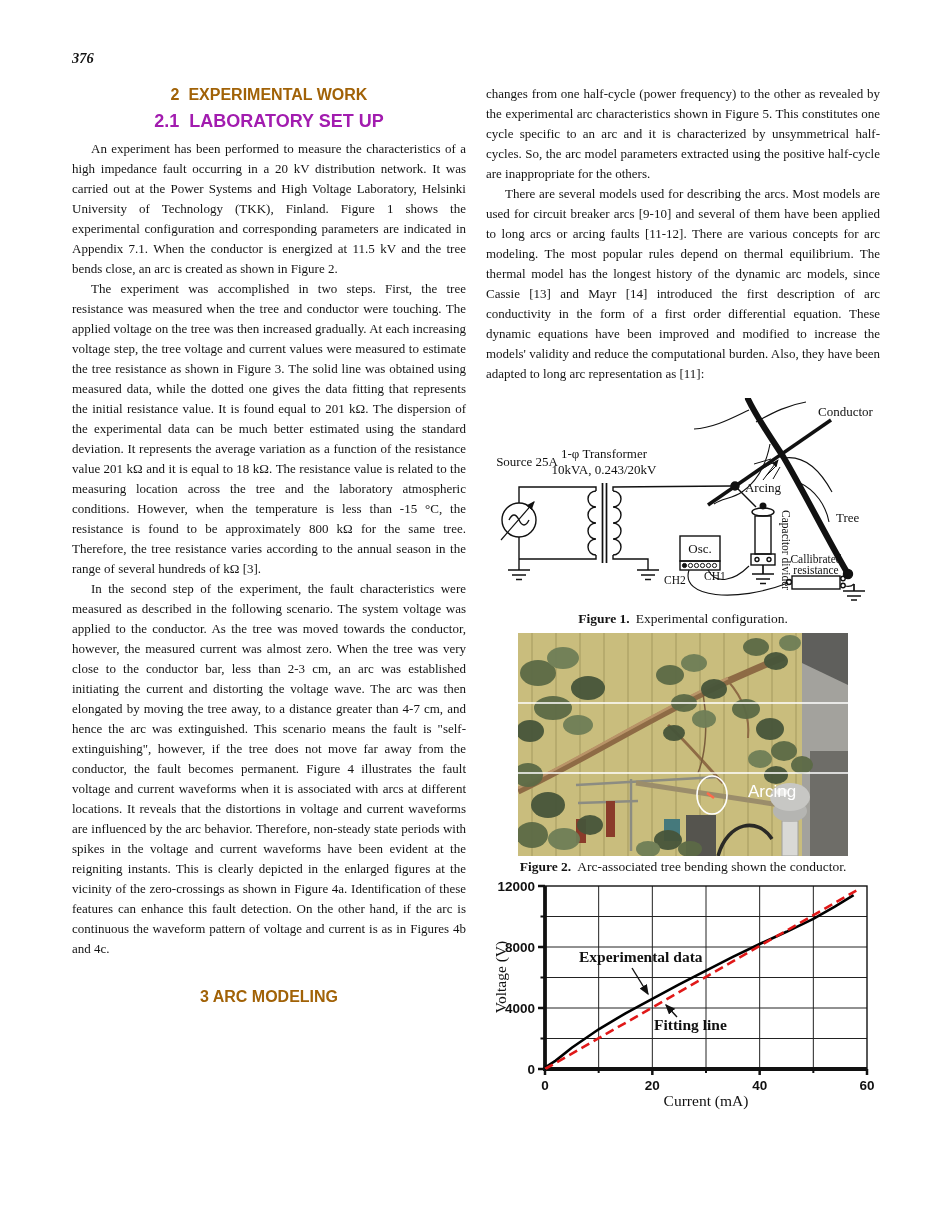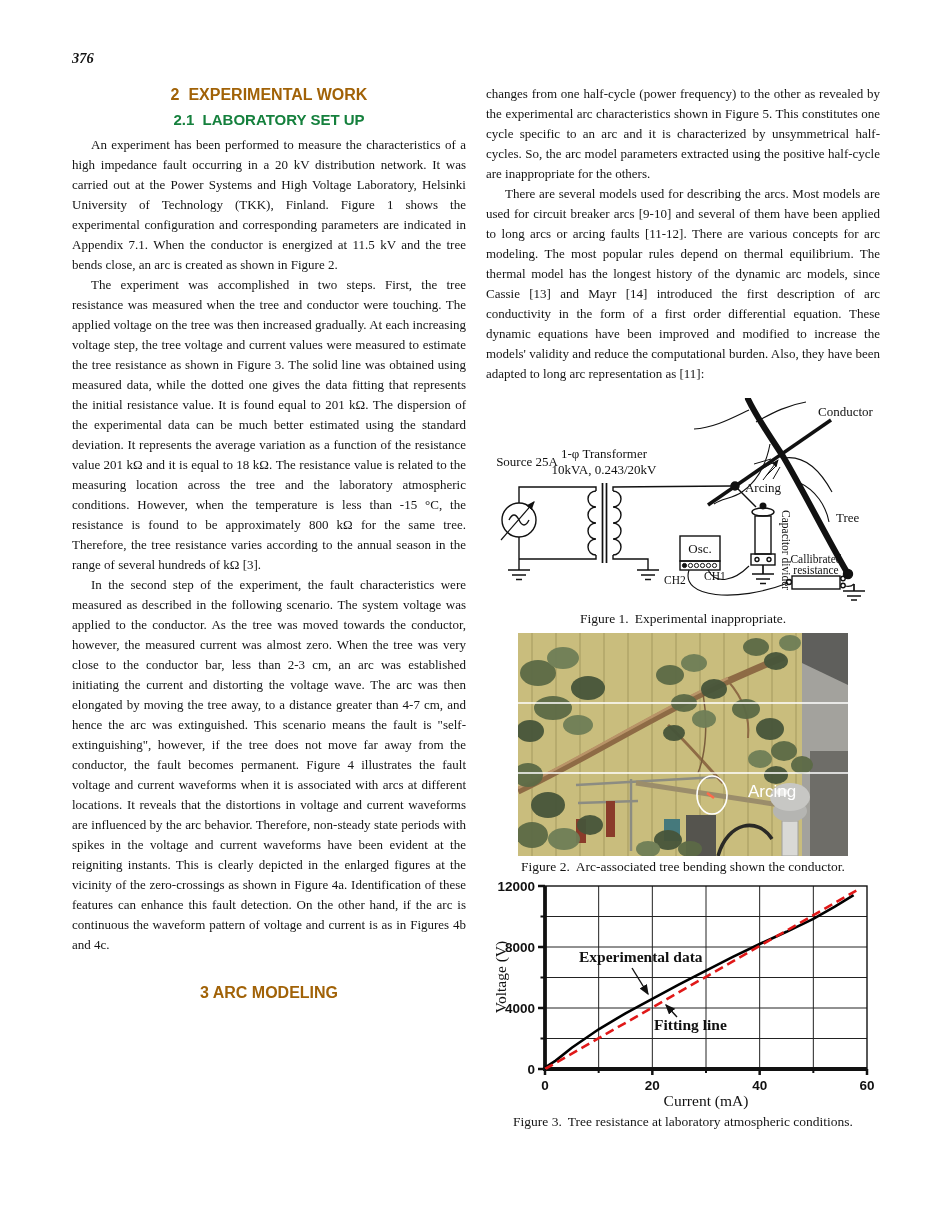--- a/index.html
+++ b/index.html
@@ -9,25 +9,25 @@
   }
   #page-header{position:absolute;left:72px;top:50px;width:808px;display:flex;align-items:flex-end;}
   #page-number{width:85px;font:bold italic 14.5px "Liberation Serif",serif;font-style:italic;}
   #running-title{flex:1;text-align:center;font:bold italic 14.5px "Liberation Serif",serif;font-style:italic;}
   .col{position:absolute;top:84px;width:394px;}
   #left-col{left:72px;}
   #right-col{left:486px;}
   p.body{font-size:13px;line-height:20px;text-align:justify;margin:0;text-indent:19px;}
   p.noindent{text-indent:0;}
   h1.sec{font-family:"Liberation Sans",sans-serif;font-weight:bold;font-size:16px;text-align:center;margin:2px 0 7px 0;color:#a16207;}
-  h2.subsec{font-family:"Liberation Sans",sans-serif;font-weight:bold;font-size:15px;text-align:center;margin:5px 0 7px 0;color:#15803d;}
+  h2.subsec{font-family:"Liberation Sans",sans-serif;font-weight:bold;font-size:18px;text-align:center;margin:5px 0 7px 0;color:#a21caf;}
   h1.sec3{margin-top:29px;}
   .figure-block{margin-top:14px;}
   .figure-caption{text-align:center;font-size:13.5px;margin-top:3px;color:#141414;}
-  .figure-caption .cap-label{font-weight:normal;margin-right:6px;}
+  .figure-caption .cap-label{font-weight:bold;margin-right:6px;}
   #fig2-wrap{margin-top:6px;}
   #fig2-photo{display:block;margin:0 auto;}
   #fig3-wrap{margin-top:4px;}
   #fig3{display:block;margin-left:6px;}
   .tick{font:bold 13.5px "Liberation Sans",sans-serif;fill:#111;}
   .annot{font:bold 15.5px "Liberation Serif",serif;fill:#111;}
   .axis-title{font:15.5px "Liberation Serif",serif;fill:#111;}
   .f1{font:13px "Liberation Serif",serif;fill:#111;}
   .f1s{font:11.5px "Liberation Serif",serif;fill:#111;}
   .f2annot{font:17px "Liberation Sans",sans-serif;fill:#ffffff;}
@@ -141,21 +141,21 @@
       <text x="178" y="186" class="f1s">CH2</text>
       <text x="218" y="182" class="f1s">CH1</text>
       <text x="296" y="112" transform="rotate(90 296 112)" class="f1s">Capacitor divider</text>
       <text x="330" y="165" text-anchor="middle" class="f1s">Callibrated</text>
       <text x="330" y="176" text-anchor="middle" class="f1s">resistance</text>
       <text x="332" y="18" class="f1">Conductor</text>
       <text x="277" y="94" text-anchor="middle" class="f1">Arcing</text>
       <text x="350" y="124" class="f1">Tree</text>
     </svg>
     <div class="figure-caption">
-      <span class="cap-label">Figure 1.</span><span>Experimental inappropriate.</span>
+      <span class="cap-label">Figure 1.</span><span>Experimental configuration.</span>
     </div>
   </div>
 
   <div class="figure-block" id="fig2-wrap">
     <svg id="fig2-photo" width="330" height="223" viewBox="0 0 330 223">
       <rect width="330" height="223" fill="#c9bd7d"></rect>
       <g stroke="#ab9f64" stroke-width="1.2">
         <path d="M14,0 V223 M38,0 V223 M62,0 V223 M86,0 V223 M110,0 V223 M134,0 V223 M158,0 V223 M182,0 V223 M206,0 V223 M230,0 V223 M254,0 V223 M278,0 V223"></path>
       </g>
       <rect x="284" y="0" width="46" height="223" fill="#a3a29d"></rect>
@@ -281,17 +281,14 @@
           <line x1="48.5" y1="98.5" x2="53" y2="98.5" stroke="#111" stroke-width="2"></line>
           <line x1="48.5" y1="37.5" x2="53" y2="37.5" stroke="#111" stroke-width="2"></line>
         </g>
       <text x="87" y="83" class="annot">Experimental data</text>
       <line x1="140" y1="89" x2="156" y2="115" stroke="#111" stroke-width="1.4" marker-end="url(#arr2)"></line>
       <text x="162" y="151" class="annot">Fitting line</text>
       <line x1="185" y1="138" x2="174" y2="126" stroke="#111" stroke-width="1.4" marker-end="url(#arr2)"></line>
       <text x="14" y="98" transform="rotate(-90 14 98)" text-anchor="middle" class="axis-title">Voltage (V)</text>
       <text x="214" y="227" text-anchor="middle" class="axis-title">Current (mA)</text>
     </svg>
-    <div class="figure-caption">
-      <span class="cap-label">Figure 3.</span><span>Tree resistance at laboratory atmospheric conditions.</span>
-    </div>
   </div>
 </div>
 
 </body></html>

